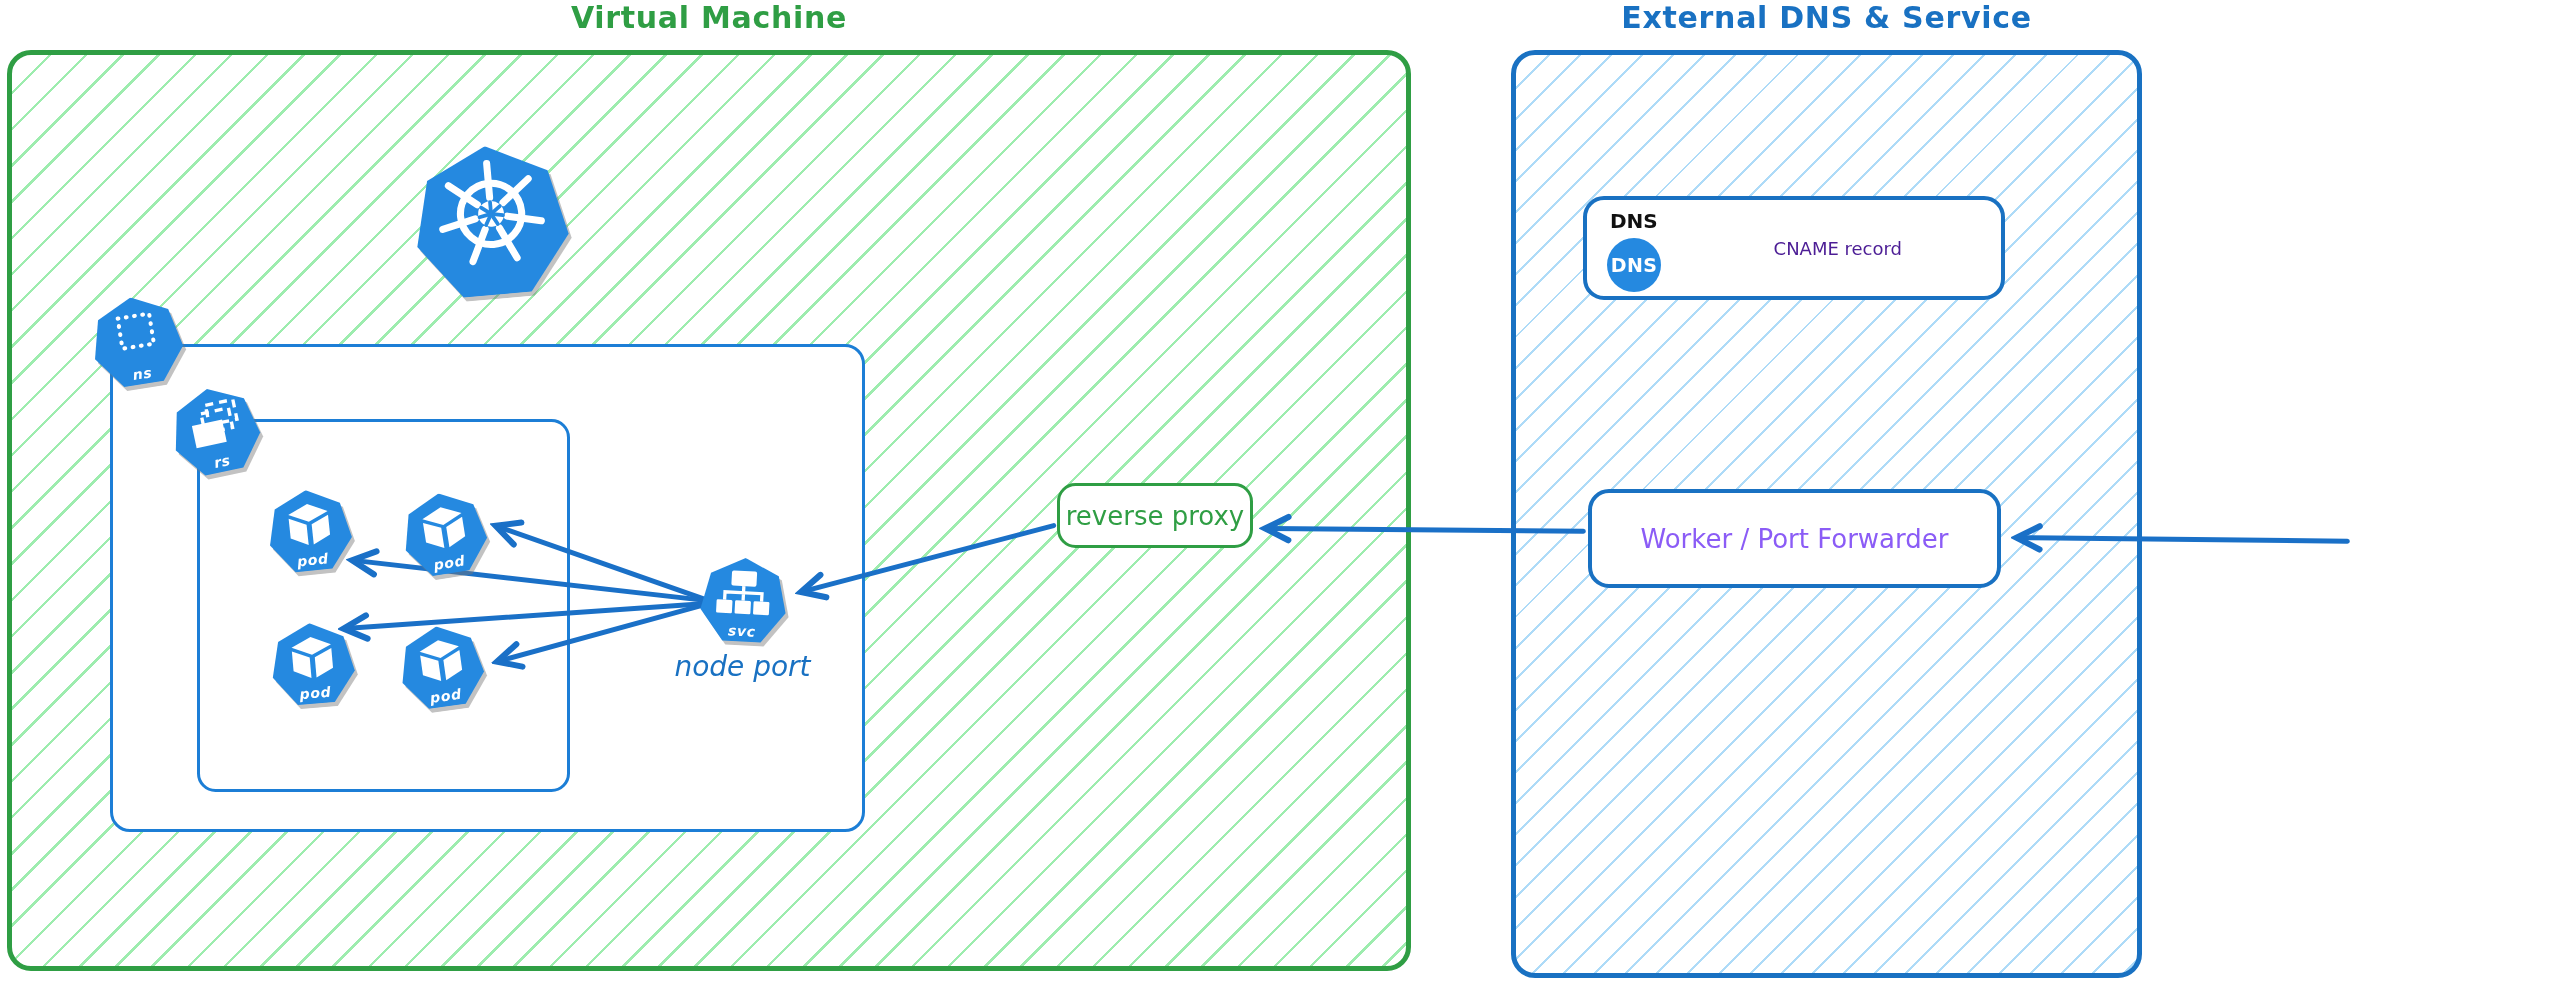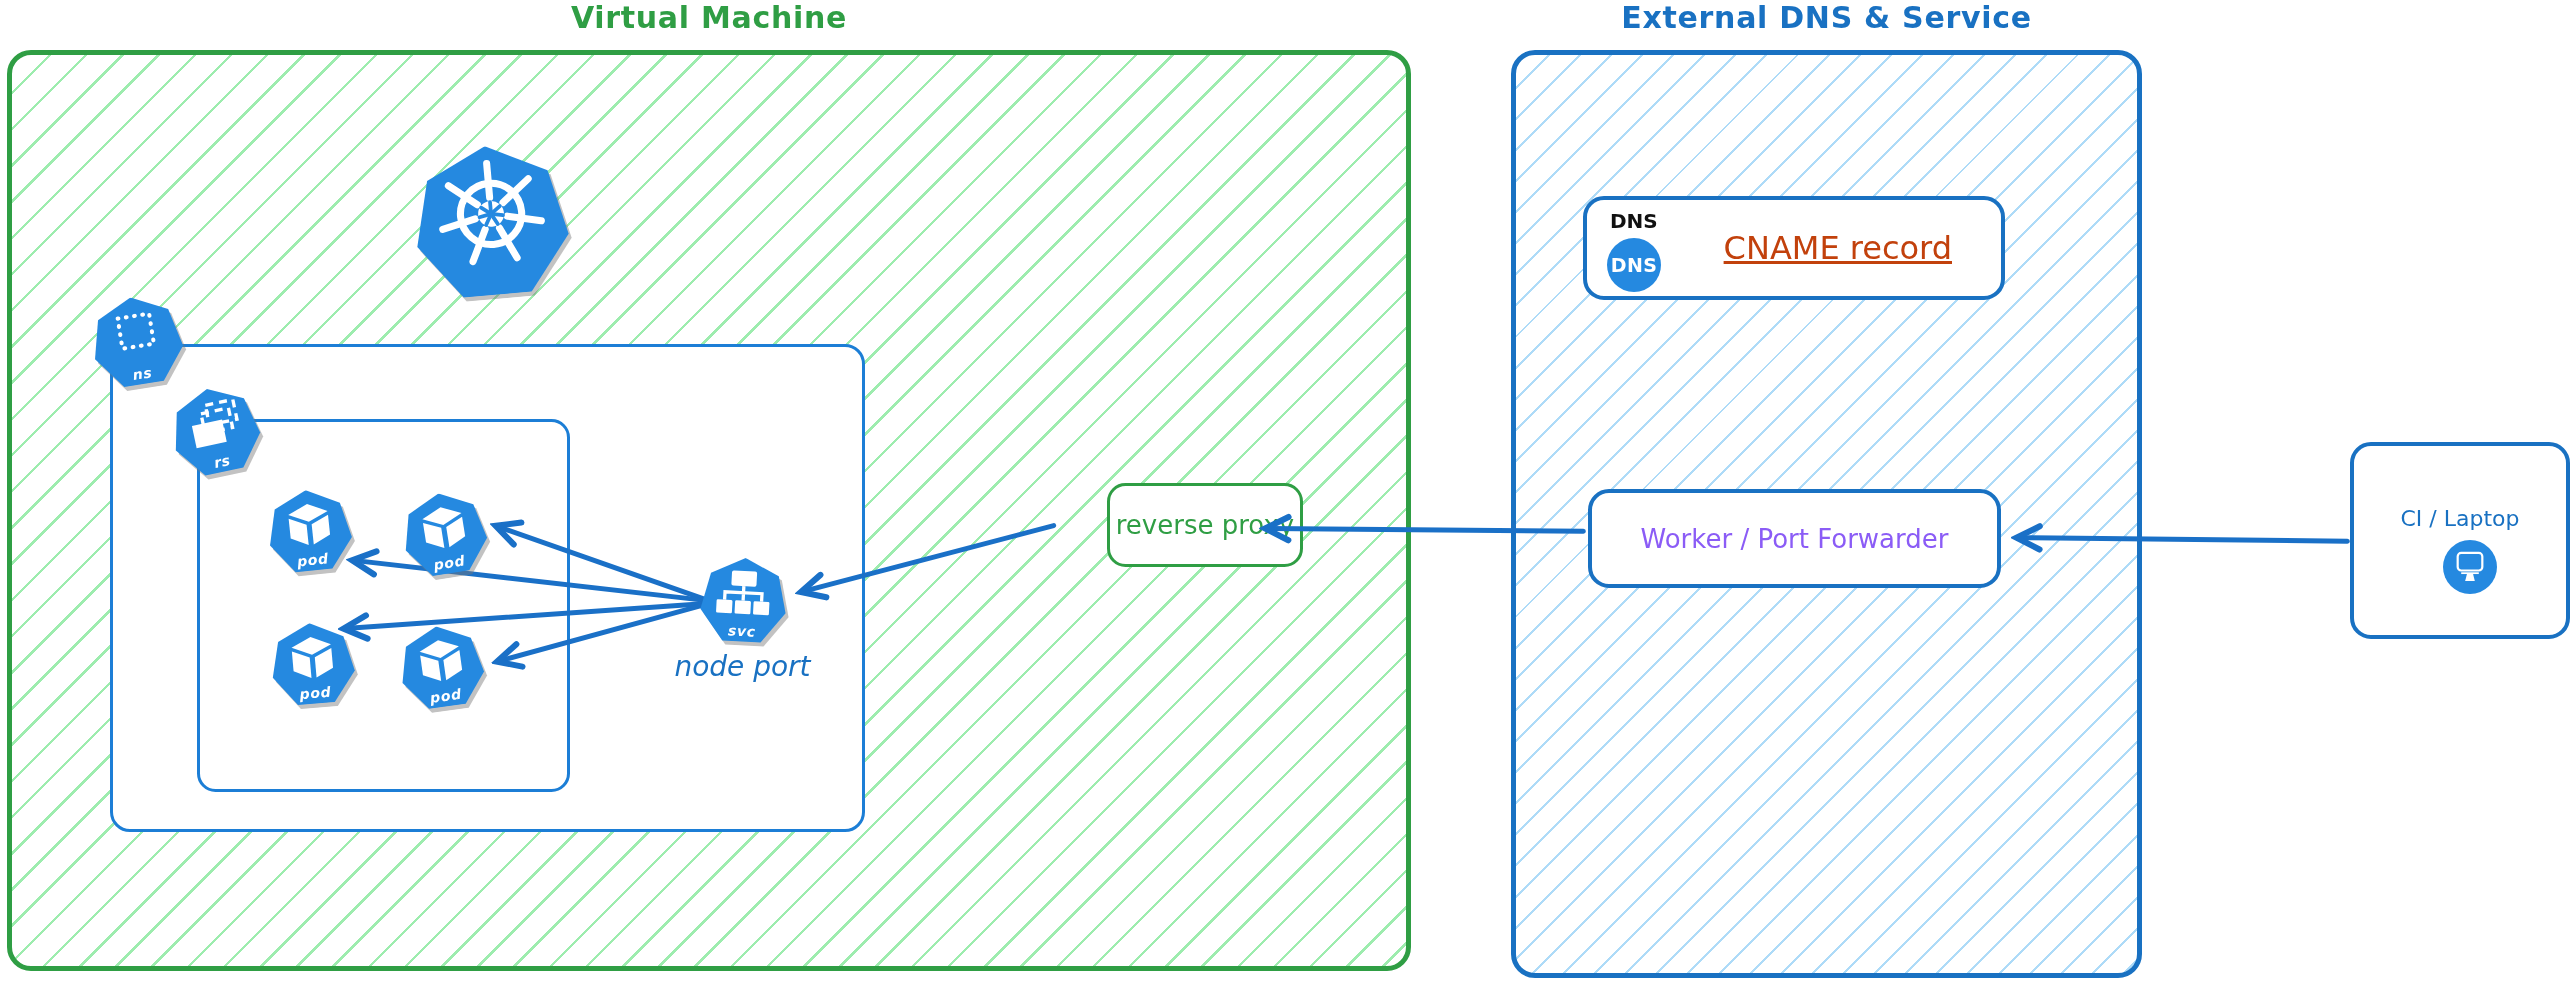--- a/index.html
+++ b/index.html
@@ -67,39 +67,39 @@
   .svc-icon .hepta{transform:rotate(3deg);}
 
   .node-port-caption{
     position:absolute;left:629px;top:650px;width:227px;text-align:center;
     font-size:28px;color:#1971c2;font-weight:500;font-style:italic;z-index:4;white-space:nowrap;
   }
 
   
   .node-box{position:absolute;box-sizing:border-box;background:#ffffff;display:flex;align-items:center;justify-content:center;z-index:4;}
   .reverse-proxy-box{
-    left:1107px;top:483px;width:196px;height:84px;
+    left:1057px;top:483px;width:196px;height:65px;
     border:3.6px solid #2f9e44;border-radius:18.5px;
   }
   .reverse-proxy-box .lbl{color:#2f9e44;font-size:26px;font-weight:500;white-space:nowrap;}
   .dns-box{left:1583px;top:196px;width:422px;height:104px;border:4.3px solid #1971c2;border-radius:21px;z-index:4;padding-left:16px;}
   .worker-box{left:1588px;top:489px;width:413px;height:99px;border:4.3px solid #1971c2;border-radius:21px;}
   .worker-box .lbl{color:#8b5cf6;font-size:26px;font-weight:500;white-space:nowrap;}
   .ci-box{left:2350px;top:442px;width:220px;height:197px;border:4.3px solid #1971c2;border-radius:21px;z-index:4;}
 
   .dns-tag{position:absolute;left:23px;top:8.5px;font-size:20px;font-weight:600;color:#111111;}
   .dns-badge{
     position:absolute;left:20px;top:38px;width:54px;height:54px;border-radius:50%;
     background:#2589e0;color:#ffffff;display:flex;align-items:center;justify-content:center;
     font-size:19px;font-weight:700;letter-spacing:0.4px;
   }
   .dns-record{
     position:absolute;left:99px;top:0;right:11.4px;bottom:0;
     display:flex;align-items:center;justify-content:center;
-    color:#c2410c;font-size:32px;font-weight:500;white-space:nowrap;text-decoration:underline;
+    color:#4c1d95;font-size:18px;font-weight:500;white-space:nowrap;
   }
   .ci-label{
     position:absolute;left:0;top:60px;width:100%;text-align:center;
     color:#1971c2;font-size:22px;font-weight:500;white-space:nowrap;
   }
   .ci-badge{
     position:absolute;left:89px;top:94px;width:54px;height:54px;border-radius:50%;
     background:#2589e0;display:flex;align-items:center;justify-content:center;
   }
   .ci-badge svg{width:44px;height:44px;}
@@ -235,30 +235,20 @@
   <div class="node-box dns-box">
     <span class="dns-tag">DNS</span>
     <span class="dns-badge">DNS</span>
     <span class="dns-record">CNAME record</span>
   </div>
 
   <div class="node-box worker-box">
     <span class="lbl">Worker / Port Forwarder</span>
   </div>
 
-  <div class="node-box ci-box">
-    <span class="ci-label">CI / Laptop</span>
-    <span class="ci-badge">
-      <svg viewBox="0 0 100 100">
-        <rect x="22" y="18" width="56" height="40" rx="8" fill="none" stroke="#ffffff" stroke-width="5"></rect>
-        <line x1="30" y1="64" x2="70" y2="64" stroke="#ffffff" stroke-width="4"></line>
-        <path d="M43 66 L57 66 L61 82 L39 82 Z" fill="#ffffff"></path>
-      </svg>
-    </span>
-  </div>
 
   <svg class="arrows" viewBox="0 0 3628 1384">
     <defs>
       <marker id="ah" viewBox="0 0 12 12" refX="9.5" refY="6" markerWidth="7" markerHeight="7" orient="auto-start-reverse" markerUnits="strokeWidth">
         <path d="M2 2 L10 6 L2 10" fill="none" stroke="#1a70c7" stroke-width="2.1" stroke-linecap="round"></path>
       </marker>
     </defs>
     <g stroke="#1a70c7" stroke-width="7" stroke-linecap="round">
       <line x1="990" y1="843" x2="700" y2="741" marker-end="url(#ah)"></line>
       <line x1="990" y1="845" x2="498" y2="789" marker-end="url(#ah)"></line>

